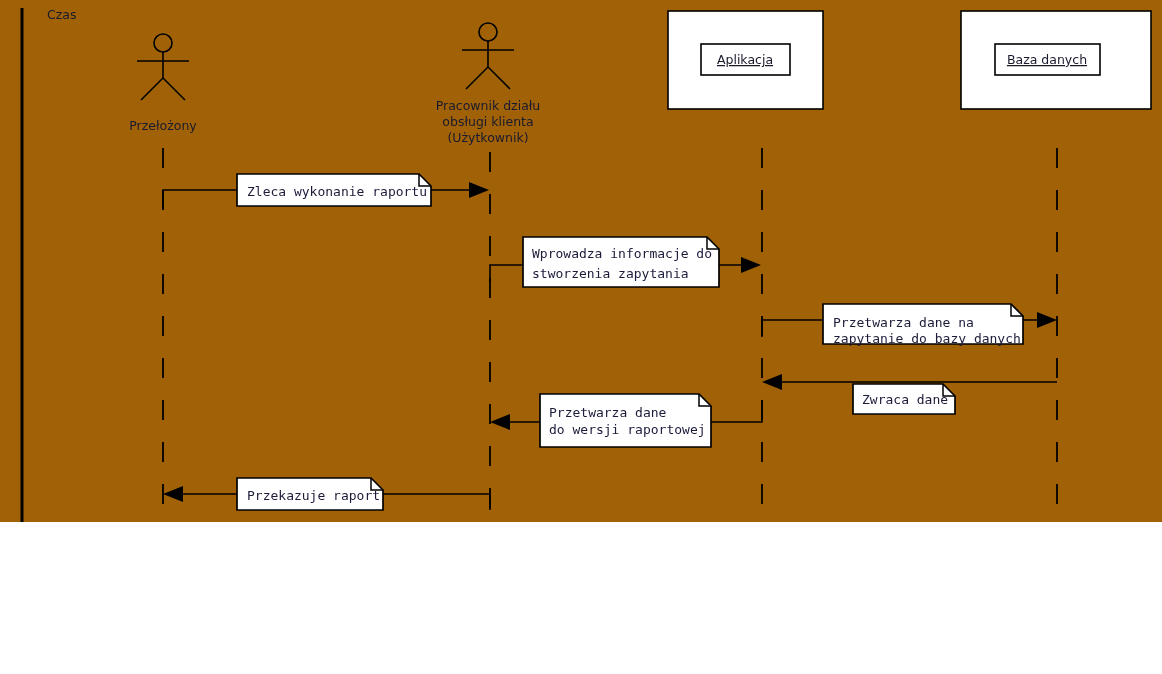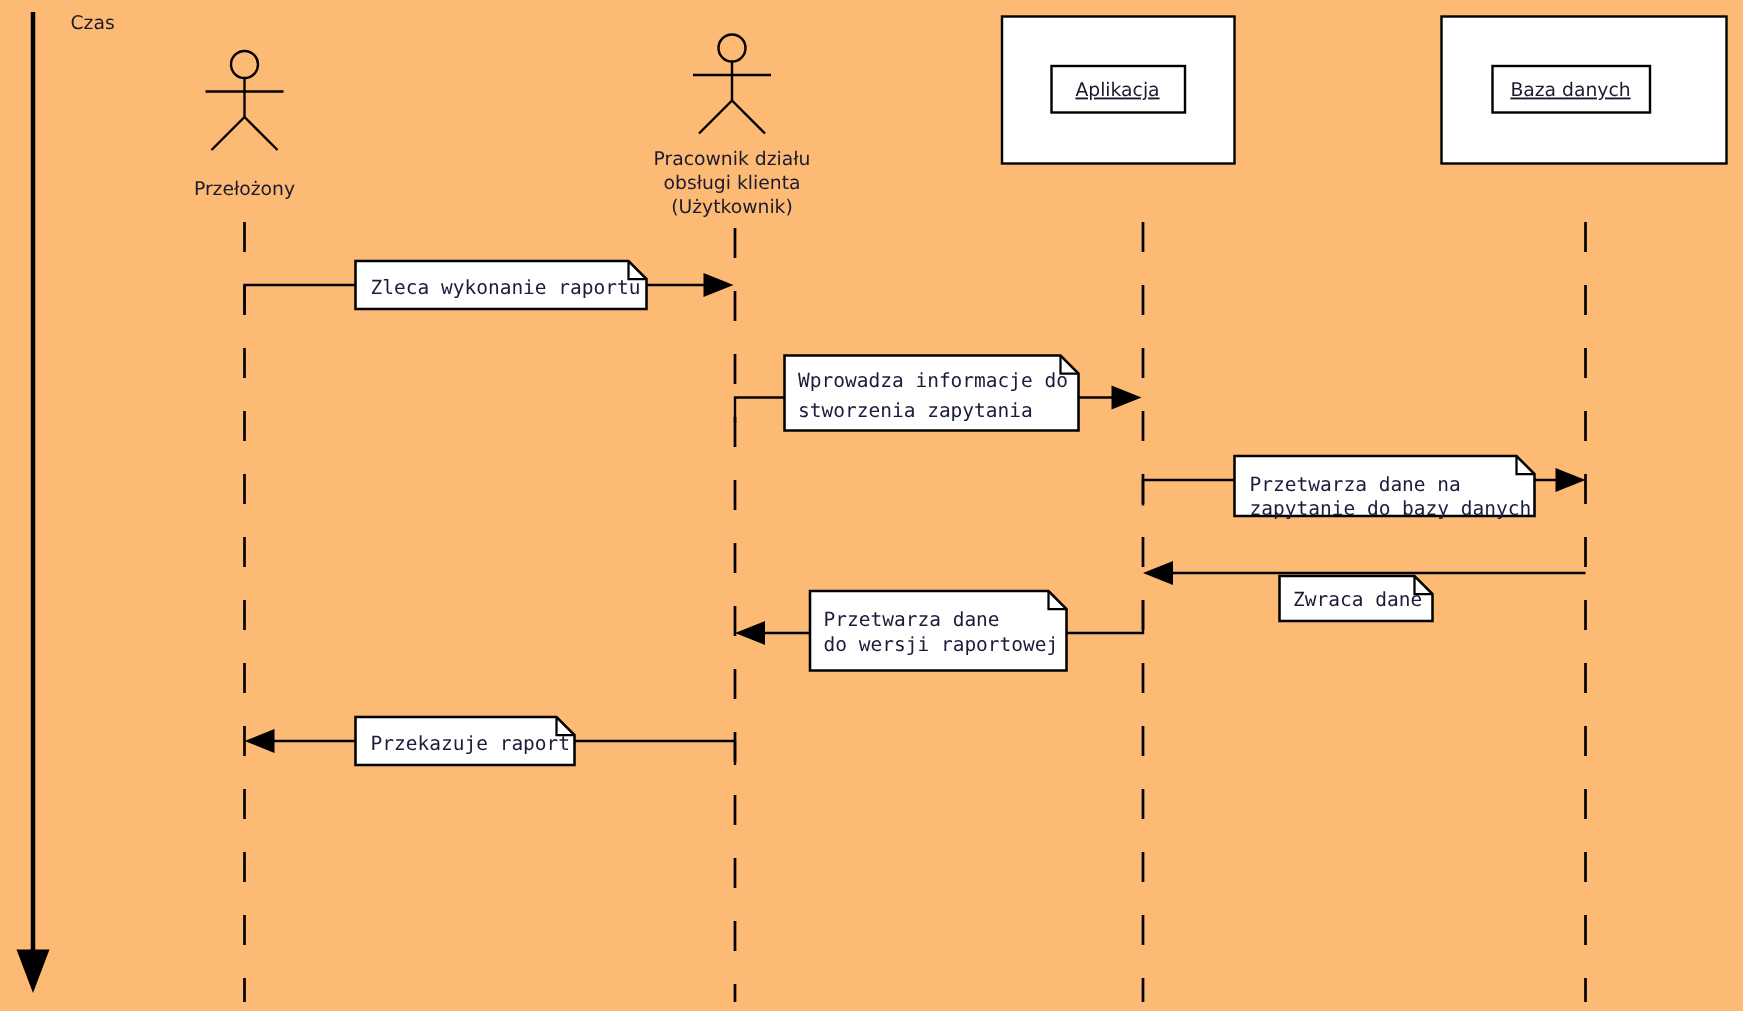--- a/index.html
+++ b/index.html
@@ -7,22 +7,22 @@
     padding: 0;
     background: #ffffff;
   }
   body {
     font-family: "DejaVu Sans", sans-serif;
     color: #1a1a1a;
   }
   #canvas {
     position: relative;
     width: 1162px;
-    height: 674px;
-    background: #fdba74;
+    height: 522px;
+    background: #a16207;
     overflow: hidden;
   }
   #diagram-svg {
     position: absolute;
     left: 0;
     top: 0;
     width: 1162px;
     height: 674px;
   }
   .lbl-sans {

